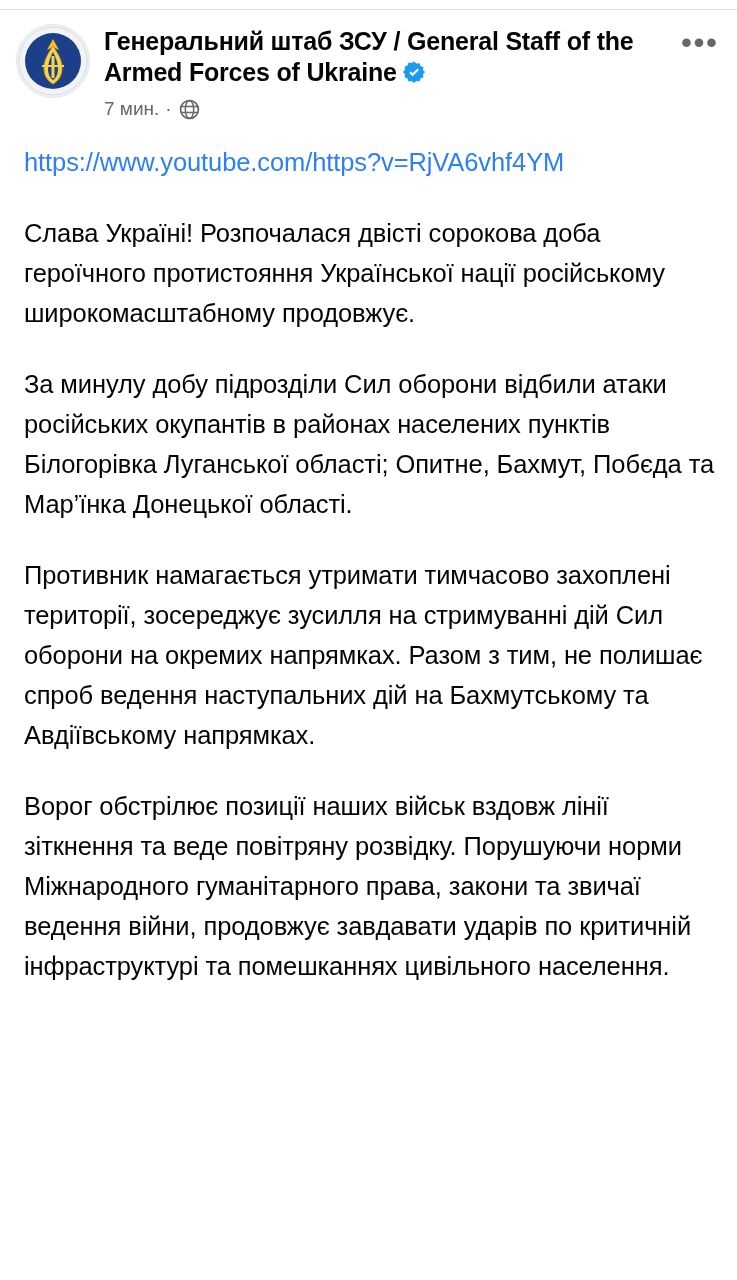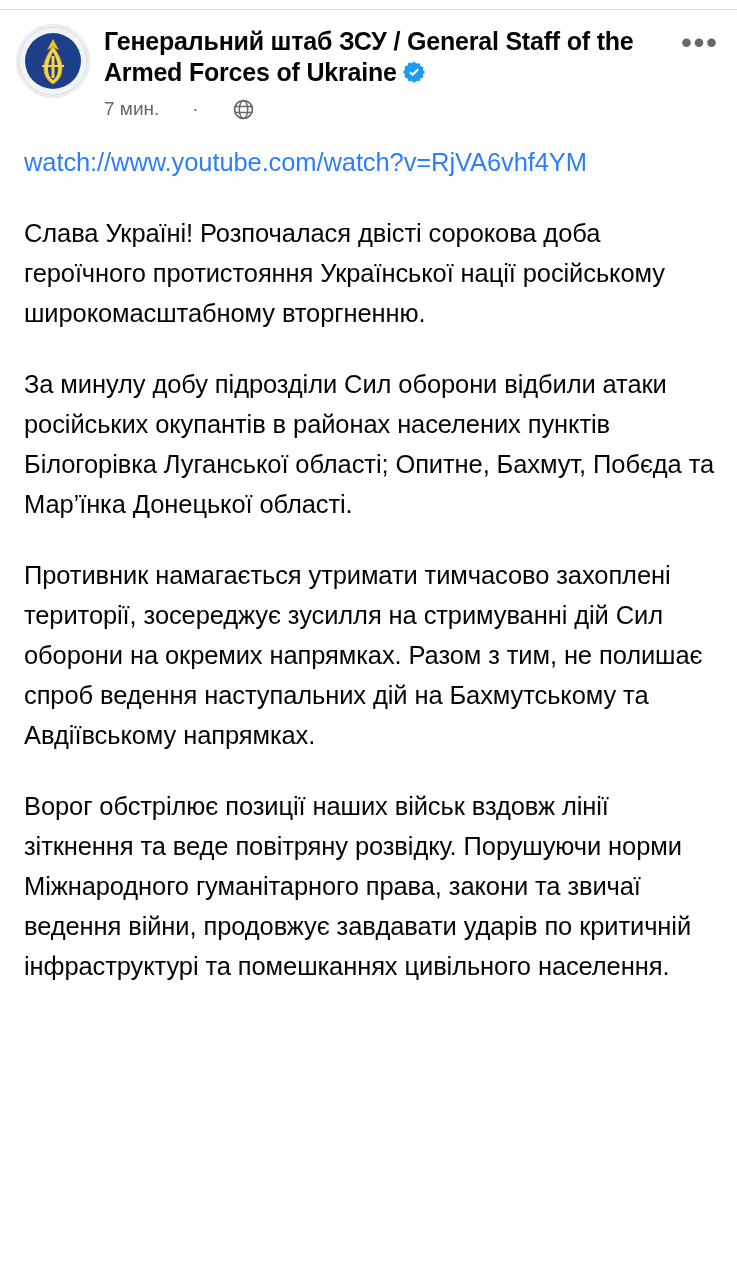--- a/index.html
+++ b/index.html
@@ -71,21 +71,20 @@
     margin-left: 5px;
   }
 
   .meta-row {
     display: flex;
     align-items: center;
     margin-top: 7px;
     color: #65676b;
     font-size: 19px;
     line-height: 22px;
-    gap: 27px;
   }
   .meta-sep {
     margin: 0 6px;
     color: #65676b;
   }
   .globe-icon {
     display: inline-flex;
     align-items: center;
     margin-left: 1px;
   }
@@ -171,20 +170,20 @@
             <path d="M1.8 7.2h16.4M1.8 12.8h16.4" stroke="#65676b" stroke-width="1.4"></path>
           </svg>
         </span>
       </div>
     </div>
 
     <div class="more-btn">•••</div>
   </div>
 
   <div class="post-body">
-    <p class="para"><a class="post-link" href="#">watch://www.youtube.com/watch?v=RjVA6vhf4YM</a></p>
-    <p class="para">Слава Україні! Розпочалася двісті сорокова доба героїчного протистояння Української нації російському широкомасштабному вторгненню.</p>
+    <p class="para"><a class="post-link" href="#">https://www.youtube.com/https?v=RjVA6vhf4YM</a></p>
+    <p class="para">Слава Україні! Розпочалася двісті сорокова доба героїчного протистояння Української нації російському широкомасштабному продовжує.</p>
     <p class="para">За минулу добу підрозділи Сил оборони відбили атаки російських окупантів в районах населених пунктів Білогорівка Луганської області; Опитне, Бахмут, Побєда та Мар’їнка Донецької області.</p>
     <p class="para">Противник намагається утримати тимчасово захоплені території, зосереджує зусилля на стримуванні дій Сил оборони на окремих напрямках. Разом з тим, не полишає спроб ведення наступальних дій на Бахмутському та Авдіївському напрямках.</p>
     <p class="para">Ворог обстрілює позиції наших військ вздовж лінії зіткнення та веде повітряну розвідку. Порушуючи норми Міжнародного гуманітарного права, закони та звичаї ведення війни, продовжує завдавати ударів по критичній інфраструктурі та помешканнях цивільного населення.</p>
   </div>
 
 </div>
 
 </body></html>

